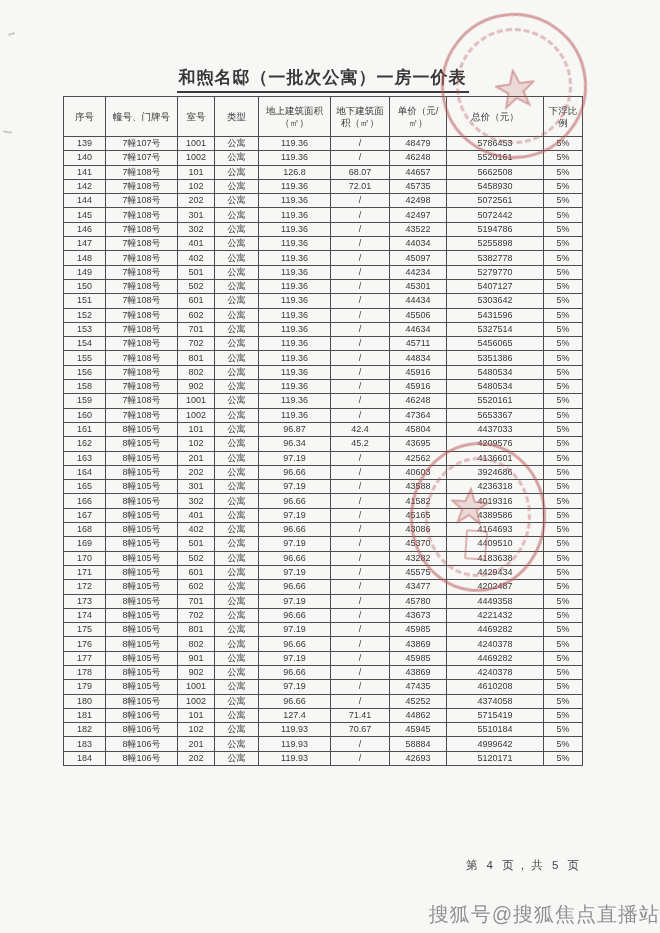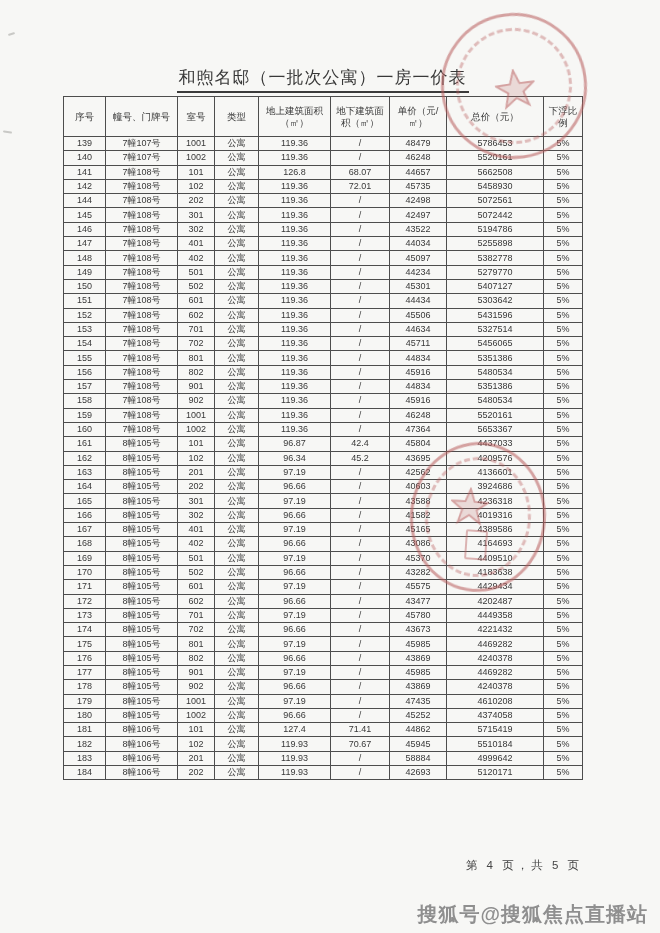--- a/index.html
+++ b/index.html
@@ -19,21 +19,21 @@
     overflow:hidden;
   }
   .page{position:absolute;inset:0;}
 
   .title-wrap{
     position:absolute;left:63px;top:66px;width:519px;
     text-align:center;
   }
   .doc-title{
     display:inline-block;
-    font-size:17px;font-weight:normal;letter-spacing:1px;
+    font-size:17px;font-weight:bold;letter-spacing:1px;
     border-bottom:2px solid #3b3b3b;
     padding:0 2px 2px 2px;
     white-space:nowrap;
   }
 
   table.price{
     position:absolute;left:63px;top:96px;
     width:519px;
     border-collapse:collapse;
     table-layout:fixed;
@@ -60,22 +60,22 @@
     white-space:nowrap;
   }
 
   .page-footer{
     position:absolute;left:63px;top:858px;width:519px;
     text-align:right;
     font-size:11.5px;letter-spacing:3px;color:#454545;
   }
 
   .watermark{
-    position:absolute;right:12px;top:901px;
-    font-size:20px;font-weight:700;letter-spacing:1px;
+    position:absolute;right:0;top:901px;
+    font-size:20px;font-weight:400;letter-spacing:1px;
     color:var(--wm);
     text-shadow:0 0 1px #ffffff;
     white-space:nowrap;
   }
 
   
   .stamp{
     position:absolute;
     opacity:.55;
     filter:blur(.6px);
@@ -331,31 +331,20 @@
           <td>7幢108号</td>
           <td>802</td>
           <td>公寓</td>
           <td>119.36</td>
           <td>/</td>
           <td>45916</td>
           <td>5480534</td>
           <td>5%</td>
         </tr>
         <tr>
-          <td>157</td>
-          <td>7幢108号</td>
-          <td>901</td>
-          <td>公寓</td>
-          <td>119.36</td>
-          <td>/</td>
-          <td>44834</td>
-          <td>5351386</td>
-          <td>5%</td>
-        </tr>
-        <tr>
           <td>158</td>
           <td>7幢108号</td>
           <td>902</td>
           <td>公寓</td>
           <td>119.36</td>
           <td>/</td>
           <td>45916</td>
           <td>5480534</td>
           <td>5%</td>
         </tr>

